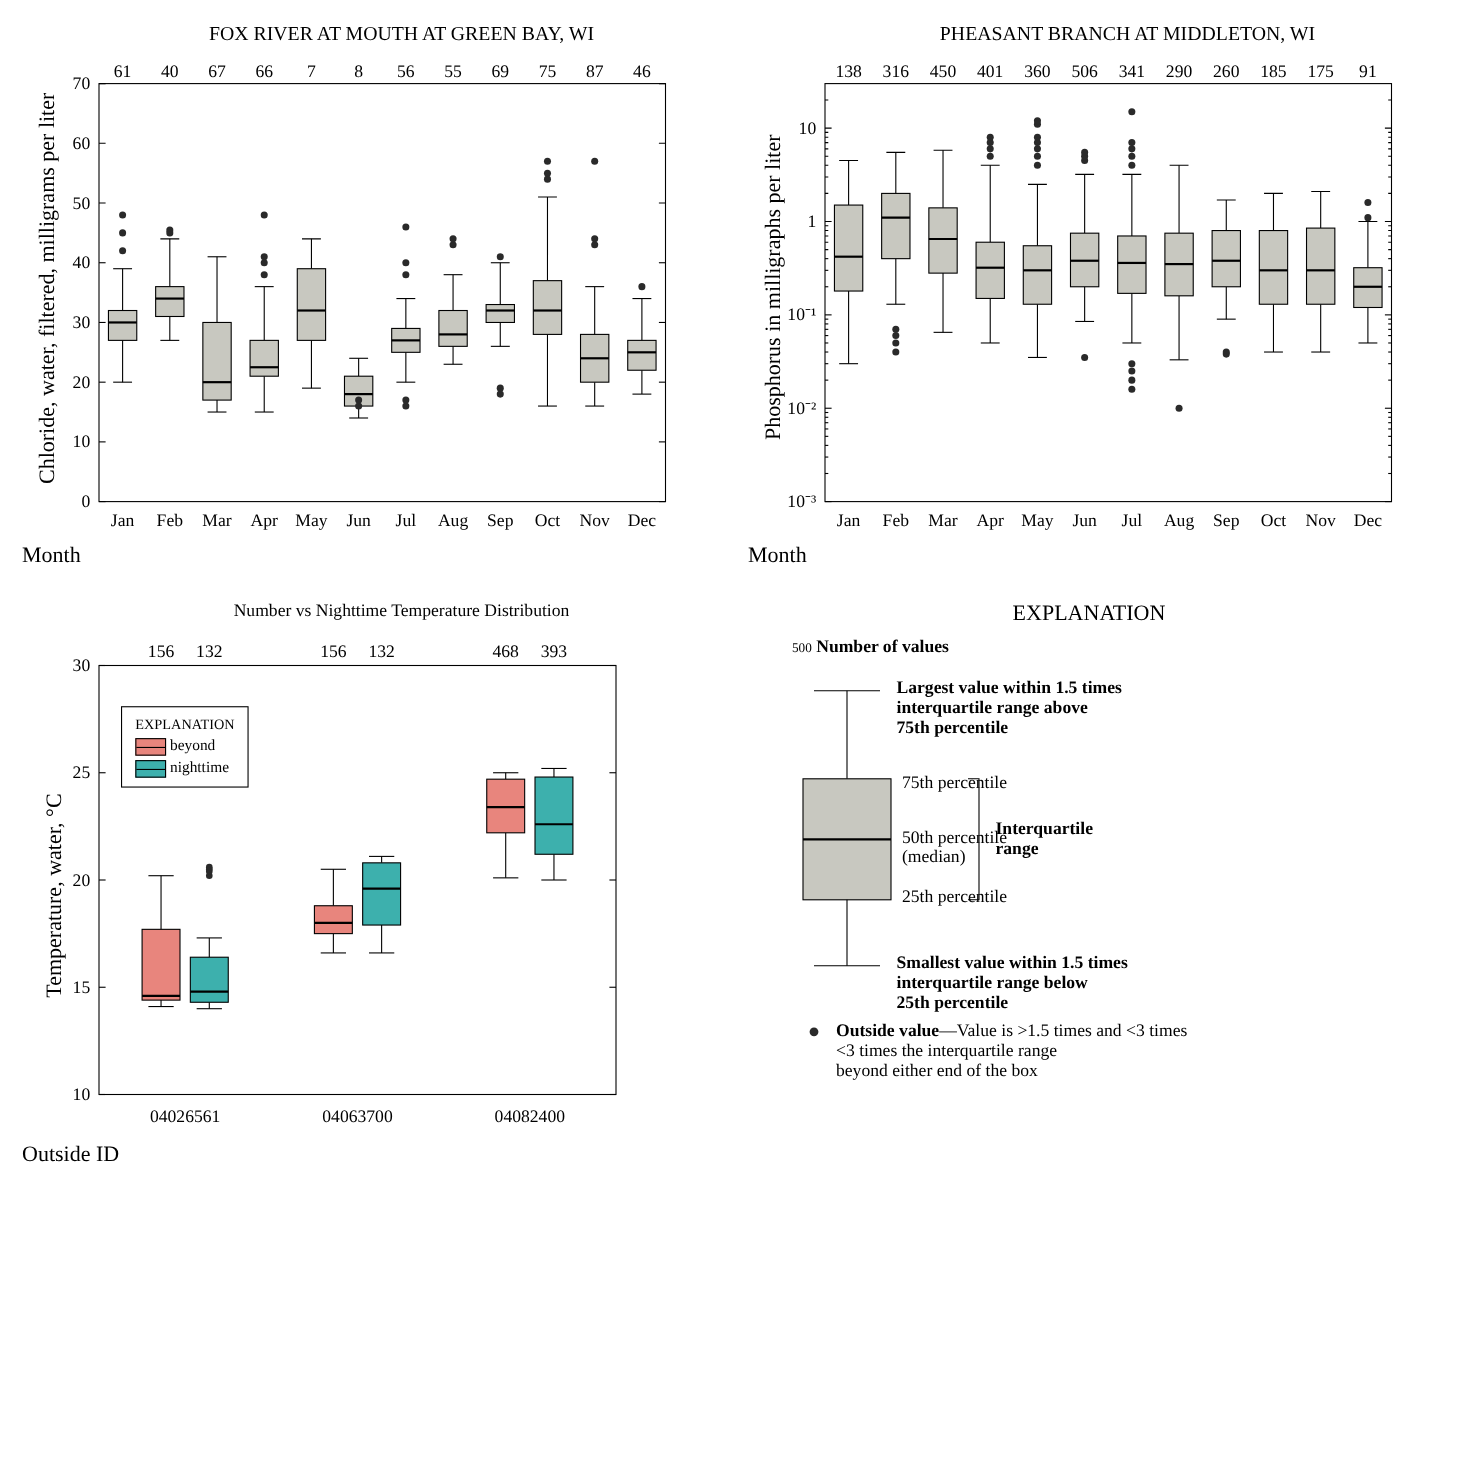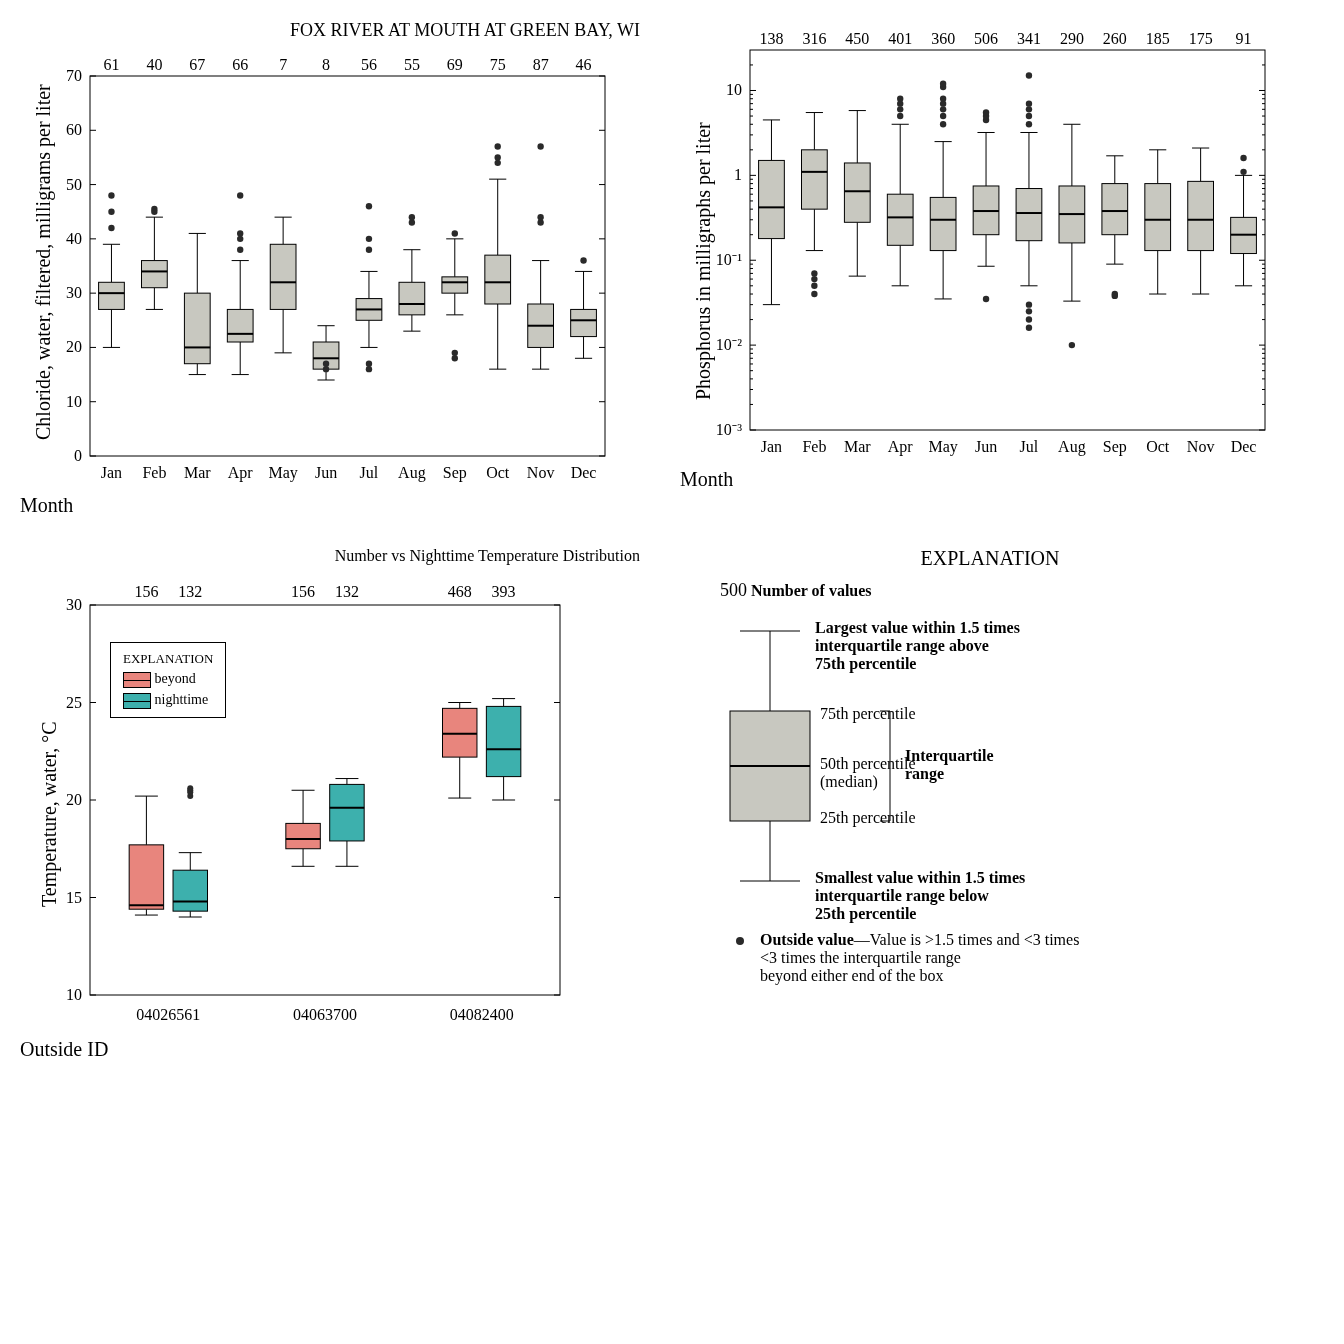--- a/index.html
+++ b/index.html
@@ -1,18 +1,18 @@
 <!DOCTYPE html>
 <html><head>
 <meta charset="utf-8">
 <style>
 body { margin:0; padding:20px; background:#fff; font-family:"Times New Roman",serif; }
 .grid { display:grid; grid-template-columns:1fr 1fr; grid-template-rows:auto auto; gap:30px 40px; width:1280px; }
 .panel { position:relative; }
-.title { font-size:18px; text-align:right; margin-left:70px; margin-bottom:5px; }
+.title { font-size:18px; text-align:center; margin-left:70px; margin-bottom:5px; }
 svg { display:block; }
 .ylabel { position:absolute; transform:rotate(-90deg); transform-origin:0 0; font-size:20px; }
 .xlabel { text-align:left; font-size:20px; margin-top:8px; }
 .count { font-size:16px; }
 .tick { font-size:16px; }
 .box { fill:#c8c8c0; stroke:#000; stroke-width:1; }
 .whisk { stroke:#000; stroke-width:1; }
 .med { stroke:#000; stroke-width:2; }
 .out { fill:#2a2a2a; }
 .expl { font-size:16px; }
@@ -177,20 +177,21 @@
         <line x1="554.9583333333333" y1="225.42857142857142" x2="572.125" y2="225.42857142857142" class="whisk"></line>
         <rect x="550.6666666666666" y="263.42857142857144" width="25.749999999999996" height="27.14285714285711" class="box"></rect>
         <line x1="550.6666666666666" y1="274.2857142857143" x2="576.4166666666666" y2="274.2857142857143" class="med"></line>
         <circle cx="563.5416666666666" cy="214.57142857142858" r="3.2" class="out"></circle>
         <rect x="70" y="30" width="515" height="380" fill="none" stroke="#000"></rect>
       </svg>
   <div class="xlabel">Month</div>
 </div>
 
 <div class="panel">
+  <div class="title">PHEASANT BRANCH AT MIDDLETON, WI</div>
   <div class="ylabel" style="left:12px; top:380px;">Phosphorus in milligraphs per liter</div>
   <svg id="svg2" width="600" height="440">
         <line x1="70" y1="410" x2="76" y2="410" class="whisk"></line>
         <line x1="585" y1="410" x2="579" y2="410" class="whisk"></line>
         <text x="62" y="415" text-anchor="end" class="tick">10⁻³</text>
         <line x1="70" y1="325.12403207766283" x2="76" y2="325.12403207766283" class="whisk"></line>
         <line x1="585" y1="325.12403207766283" x2="579" y2="325.12403207766283" class="whisk"></line>
         <text x="62" y="330.12403207766283" text-anchor="end" class="tick">10⁻²</text>
         <line x1="70" y1="240.24806415532566" x2="76" y2="240.24806415532566" class="whisk"></line>
         <line x1="585" y1="240.24806415532566" x2="579" y2="240.24806415532566" class="whisk"></line>
@@ -475,21 +476,21 @@
   <div class="legend-box" style="left:90px; top:95px;">
     <div class="lt" style="font-size:13px; margin-bottom:4px;">EXPLANATION</div>
     <div class="lt"><span style="display:inline-block;width:26px;height:14px;background:#e8857d;border:1px solid #000;vertical-align:middle;position:relative;"><span style="position:absolute;left:0;right:0;top:50%;border-top:1px solid #000;"></span></span> <span>beyond</span></div>
     <div class="lt" style="margin-top:4px;"><span style="display:inline-block;width:26px;height:14px;background:#3db0ad;border:1px solid #000;vertical-align:middle;position:relative;"><span style="position:absolute;left:0;right:0;top:50%;border-top:1px solid #000;"></span></span> <span>nighttime</span></div>
   </div>
 </div>
 
 <div class="panel expl">
   <h3>EXPLANATION</h3>
   <div style="margin-left:40px;">
-    <span style="font-size:18px;">500</span>
+    <span style="font-size:12px;">500</span>
     <b>Number of values</b>
   </div>
   <svg id="svgExpl" width="560" height="400">
         <line x1="90" y1="30" x2="90" y2="110" class="whisk"></line>
         <line x1="60" y1="30" x2="120" y2="30" class="whisk"></line>
         <rect x="50" y="110" width="80" height="110" class="box"></rect>
         <line x1="50" y1="165" x2="130" y2="165" class="med"></line>
         <line x1="90" y1="220" x2="90" y2="280" class="whisk"></line>
         <line x1="60" y1="280" x2="120" y2="280" class="whisk"></line>
         <circle cx="60" cy="340" r="4" class="out"></circle>

